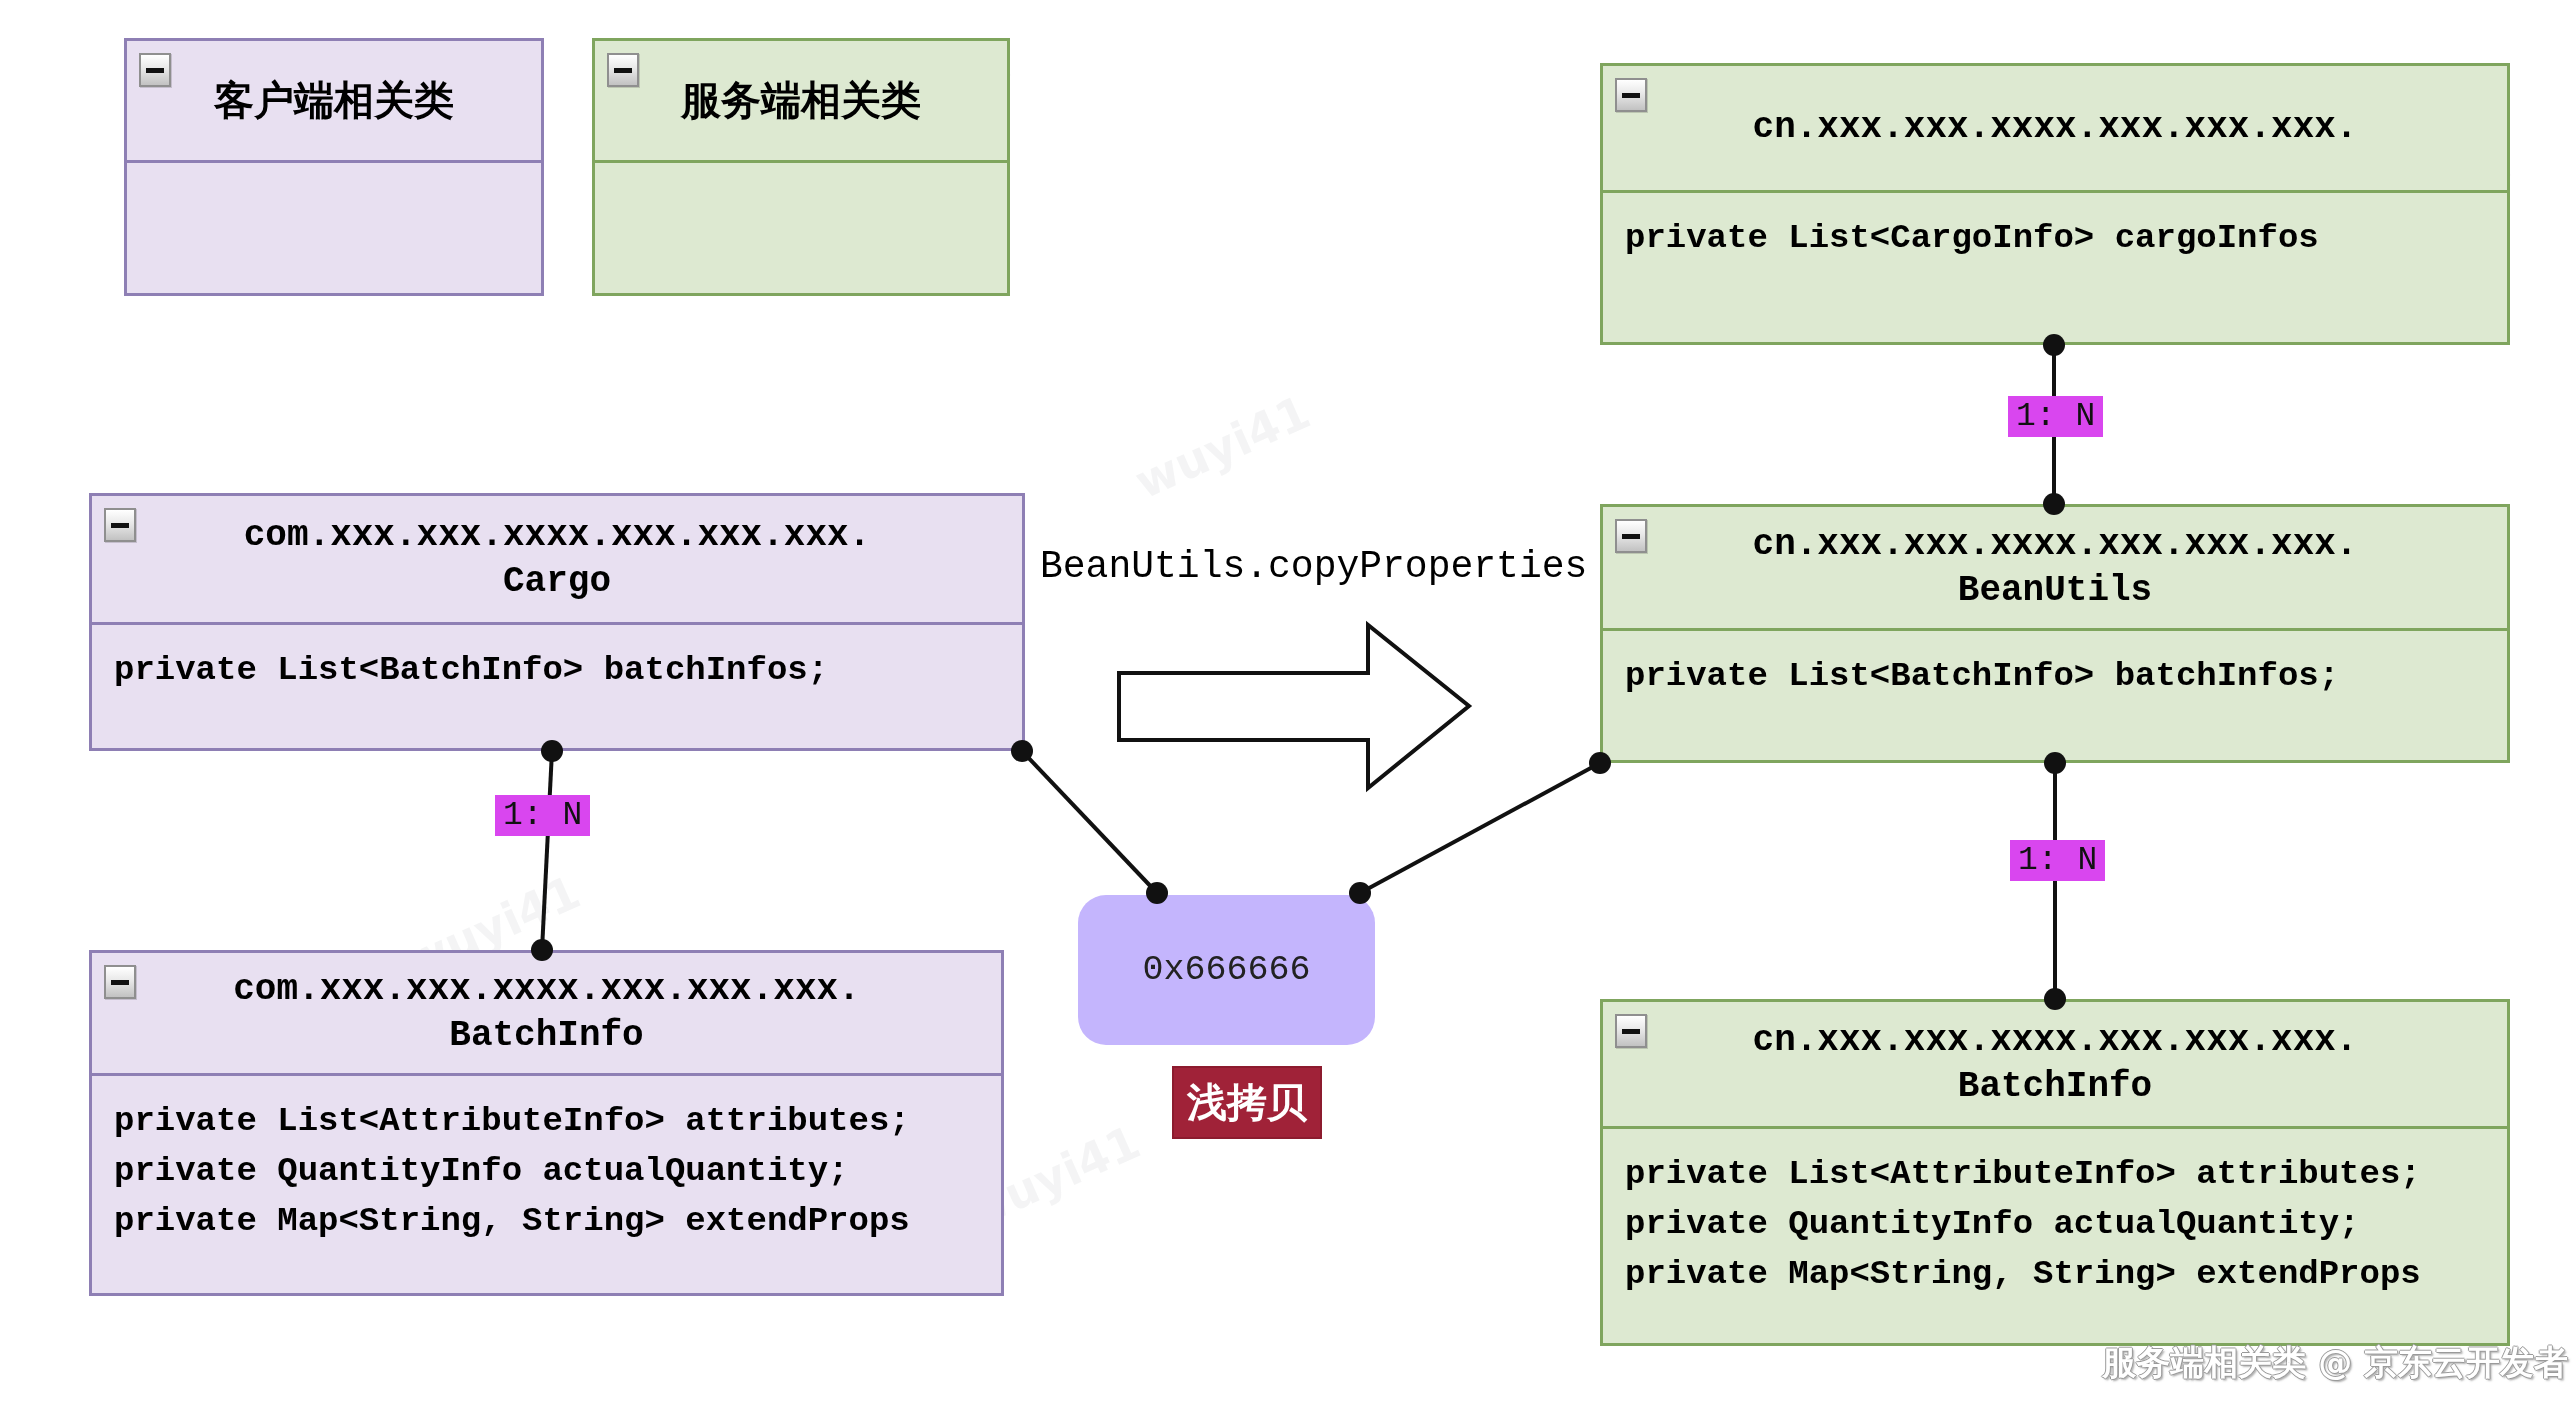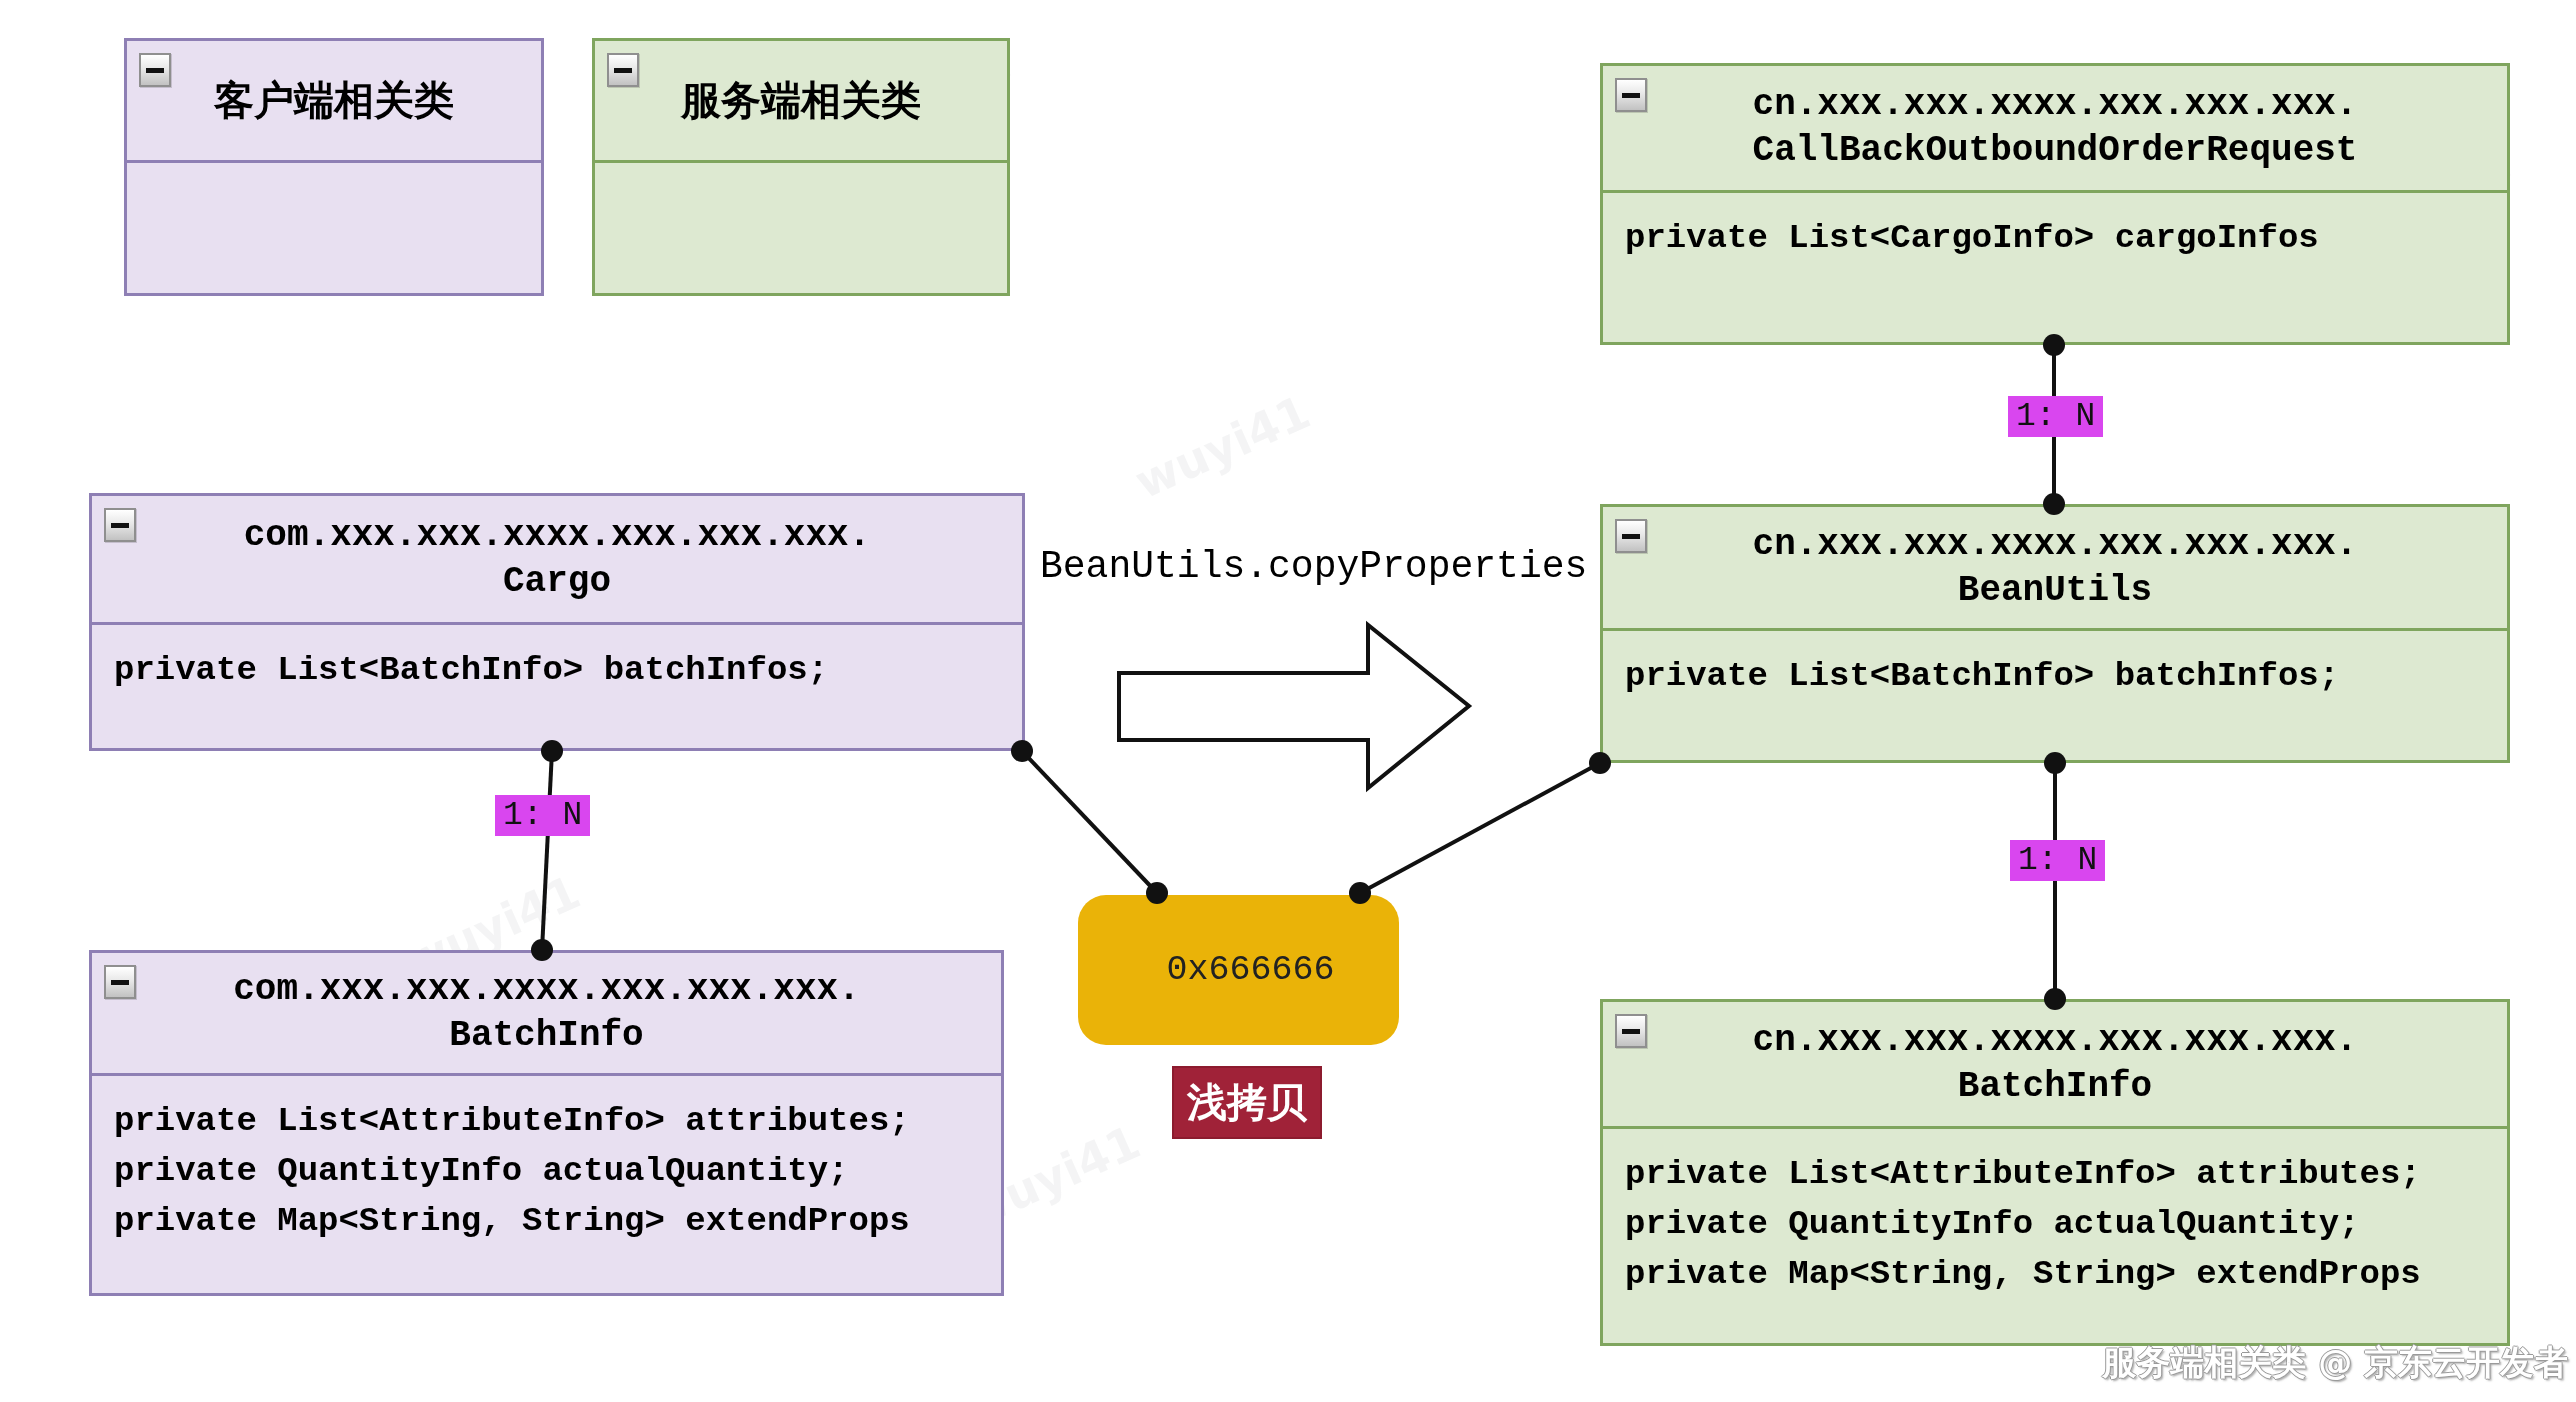--- a/index.html
+++ b/index.html
@@ -26,21 +26,21 @@
             border:2px solid #8f8f8f;background:linear-gradient(180deg,#ffffff 0%,#e8e8e8 45%,#c2c2c2 100%);
             display:flex;align-items:center;justify-content:center;box-shadow:1px 1px 0 rgba(0,0,0,.15);}
   .collapse .bar{width:18px;height:5px;background:#111;}
 
   
   .copy-label{position:absolute;left:1040px;top:545px;width:540px;text-align:center;z-index:3;
               font-family:"Liberation Mono",monospace;font-weight:400;font-size:38px;color:#000;}
   .rel-label{position:absolute;z-index:3;background:#d946ef;padding:2px 8px;
              font-family:"Liberation Mono",monospace;font-weight:400;font-size:33px;color:#111;white-space:pre;}
   .mem-box{position:absolute;left:1078px;top:895px;width:297px;height:150px;z-index:2;
-           background:#eab308;border-radius:28px;display:flex;align-items:center;justify-content:center;padding-left:24px;}
+           background:#c4b5fd;border-radius:28px;display:flex;align-items:center;justify-content:center;}
   .mem-text{font-family:"Liberation Mono",monospace;font-weight:400;font-size:35px;color:#222;}
   .badge{position:absolute;left:1172px;top:1038px;width:150px;height:73px;z-index:3;
          background:#a02238;border:2px solid #8c1b2e;box-sizing:border-box;
          display:flex;align-items:center;justify-content:center;margin-top:28px;}
   .badge-text{font-family:"DejaVu Sans",sans-serif;font-weight:700;font-size:40px;color:#fff;}
 
   
   #links{position:absolute;left:0;top:0;z-index:2;pointer-events:none;}
 
   
@@ -85,21 +85,20 @@
     </div>
     <div class="flds"></div>
   </div>
 
   <div class="cls green" style="left:1600px;top:63px;width:910px;height:282px;">
     <div class="hdr" style="height:127px;">
       <div class="collapse">
           <div class="bar"></div>
         </div>
       <div class="title">cn.xxx.xxx.xxxx.xxx.xxx.xxx.</div>
-      <div class="title">CallBackOutboundOrderRequest</div>
     </div>
     <div class="flds">
       <div class="fld">private List&lt;CargoInfo&gt; cargoInfos</div>
     </div>
   </div>
 
   <div class="cls purple" style="left:89px;top:493px;width:936px;height:258px;">
     <div class="hdr" style="height:129px;">
       <div class="collapse">
           <div class="bar"></div>

